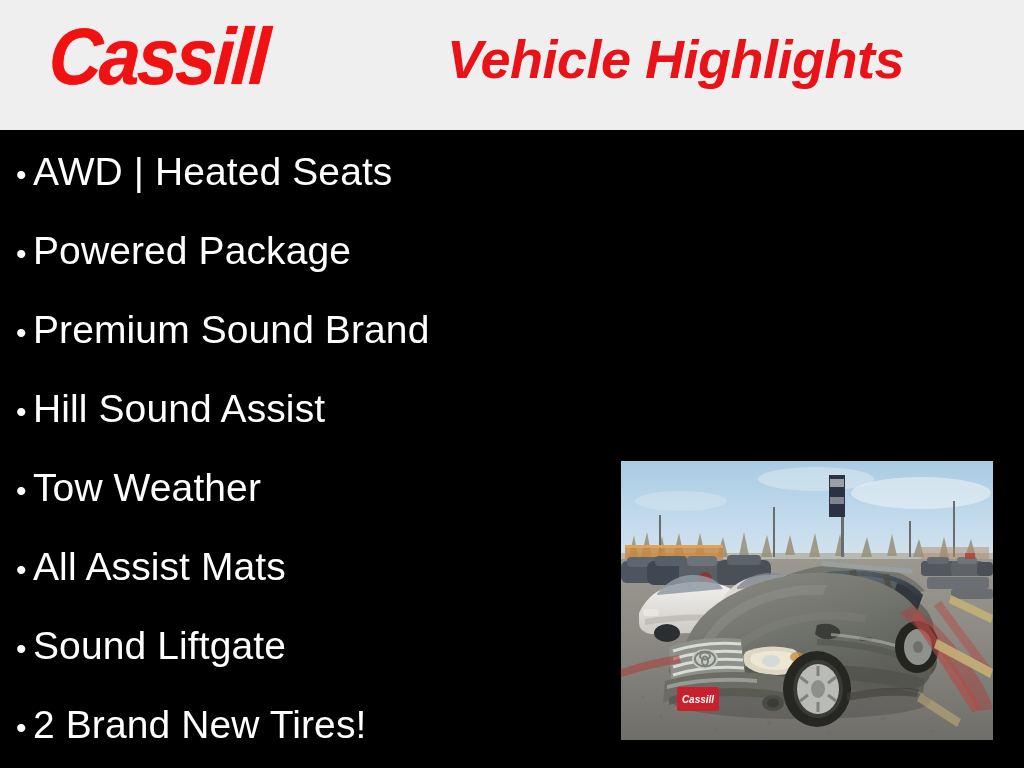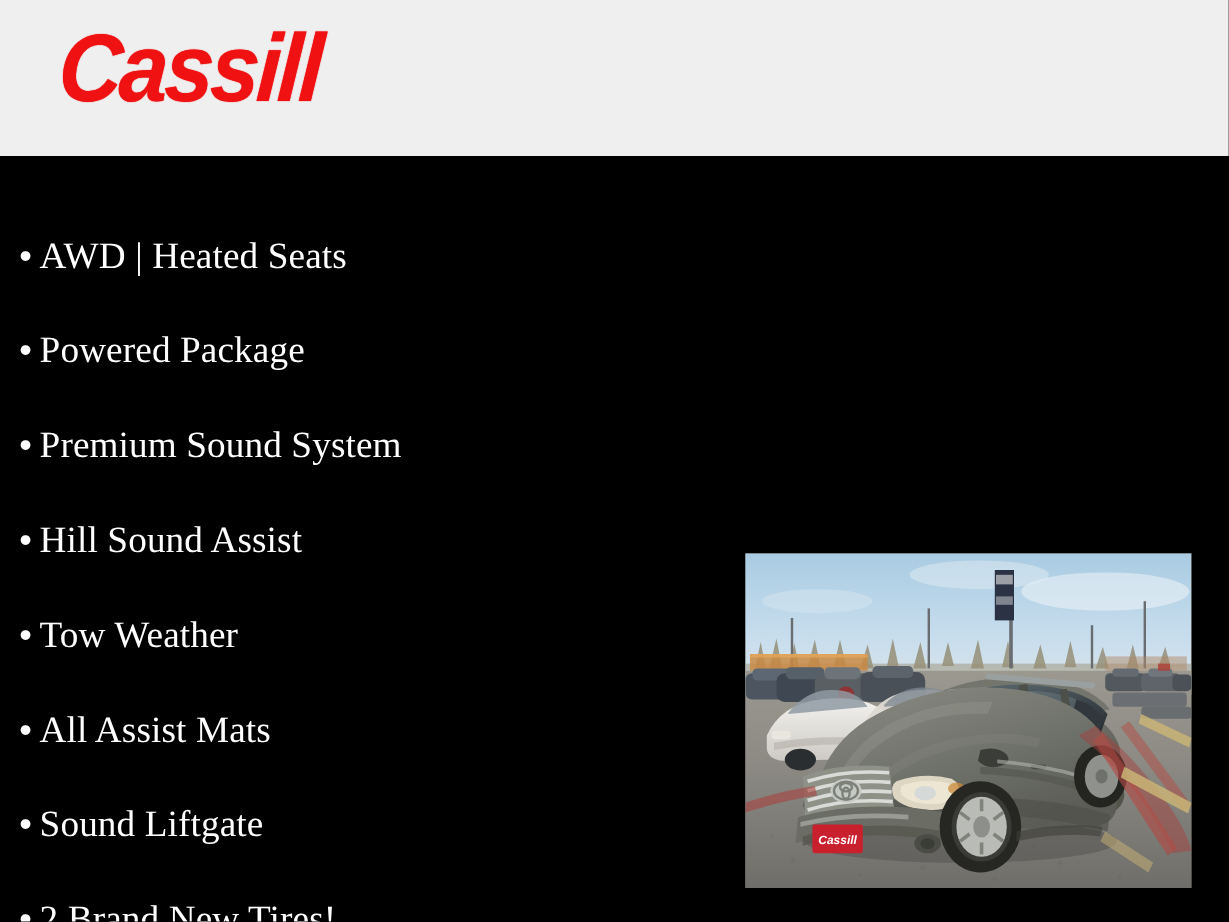--- a/index.html
+++ b/index.html
@@ -66,59 +66,59 @@
   }
   .bullet-dot {
     display:inline-block;
     width:17px;
     color:#fff;
     font-size:30px;
     line-height:1;
   }
   .bullet-text {
     color:#ffffff;
-    font-family:Liberation Serif, serif;
-    font-size:31px;
+    font-family:Liberation Sans, sans-serif;
+    font-size:39px;
     font-weight:normal;
     line-height:1;
     letter-spacing:0.1px;
-    margin-top:45px;
   }
 
   
   #vehicle-photo {
     position:absolute;
     left:621px; top:461px;
     width:372px; height:279px;
     overflow:hidden;
     background:#6c6a62;
   }
   #vehicle-photo svg { display:block; width:372px; height:279px; }
 </style>
 </head>
 <body>
 
 <div id="stage">
 
   <div id="header">
     <div id="brand-logo">Cassill</div>
+    <div id="header-title">Vehicle Highlights</div>
   </div>
 
   <ul id="highlights">
     <li class="bullet-row" style="top:22px;">
       <span class="bullet-dot">•</span>
       <span class="bullet-text">AWD | Heated Seats</span>
     </li>
     <li class="bullet-row" style="top:101px;">
       <span class="bullet-dot">•</span>
       <span class="bullet-text">Powered Package</span>
     </li>
     <li class="bullet-row" style="top:180px;">
       <span class="bullet-dot">•</span>
-      <span class="bullet-text">Premium Sound System</span>
+      <span class="bullet-text">Premium Sound Brand</span>
     </li>
     <li class="bullet-row" style="top:259px;">
       <span class="bullet-dot">•</span>
       <span class="bullet-text">Hill Sound Assist</span>
     </li>
     <li class="bullet-row" style="top:338px;">
       <span class="bullet-dot">•</span>
       <span class="bullet-text">Tow Weather</span>
     </li>
     <li class="bullet-row" style="top:417px;">

